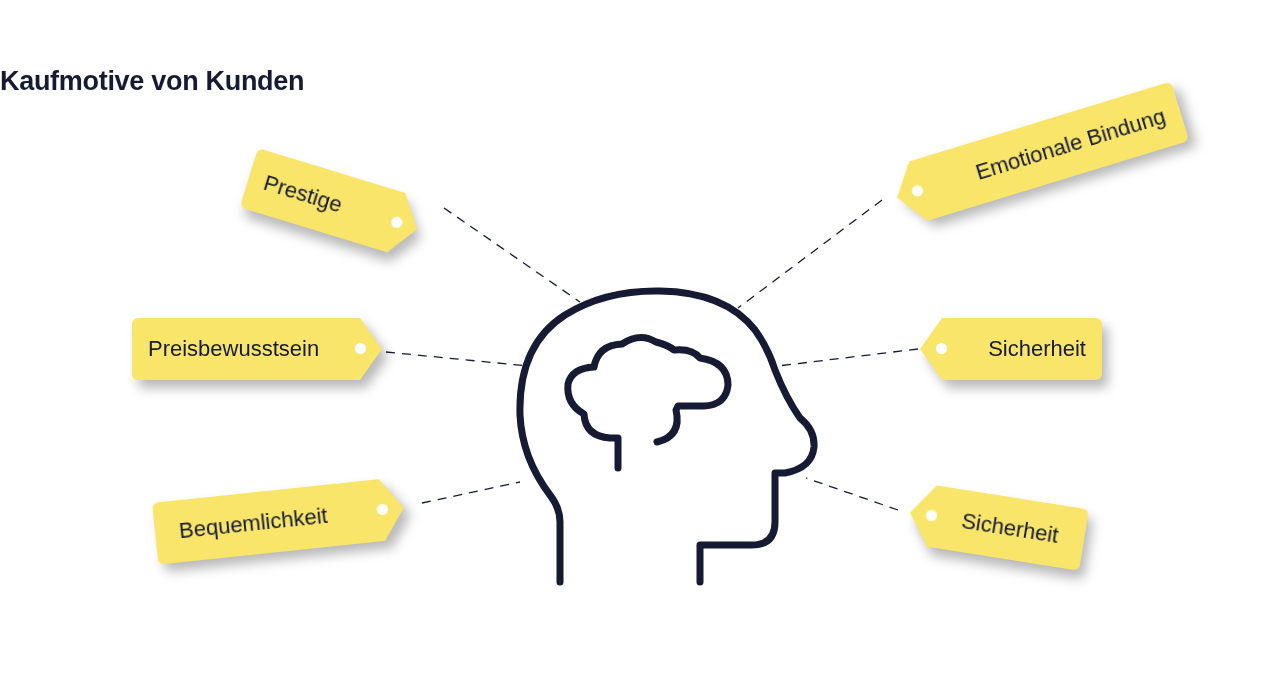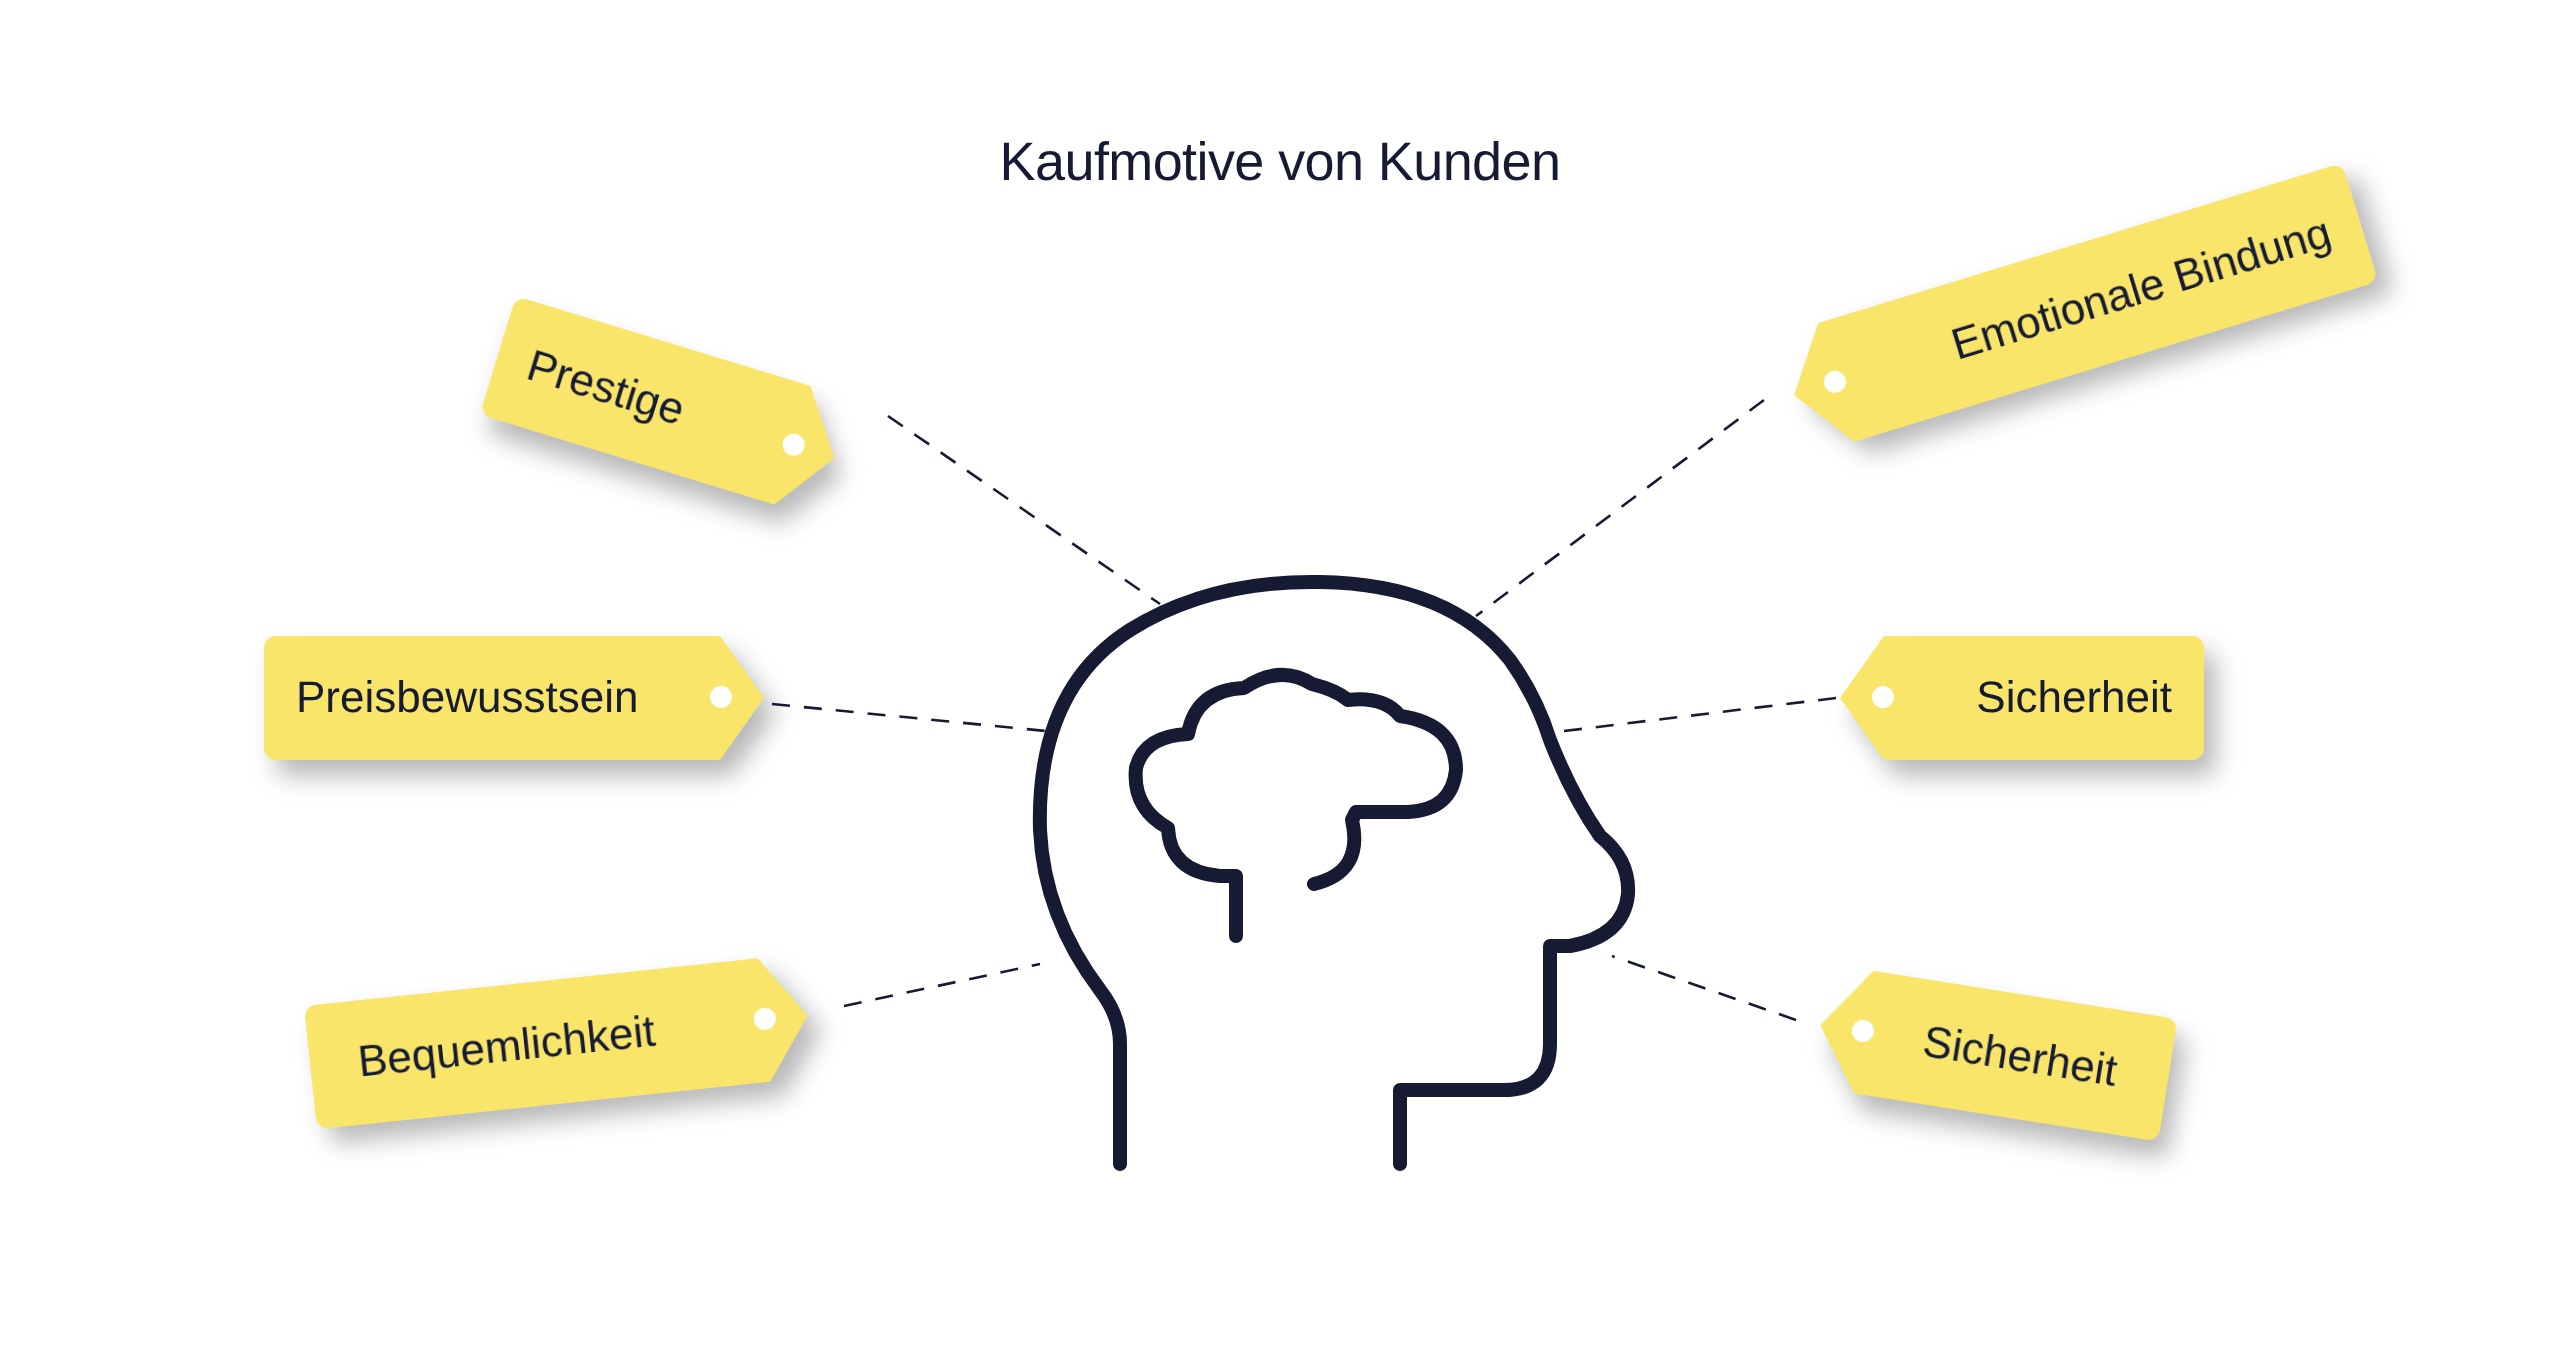--- a/index.html
+++ b/index.html
@@ -4,21 +4,21 @@
 <style>
   html, body { margin: 0; padding: 0; }
   body {
     width: 1280px; height: 674px; background: #ffffff;
     position: relative; overflow: hidden;
     font-family: "Liberation Sans", "DejaVu Sans", sans-serif;
     color: #161b33;
   }
   .title {
     position: absolute; left: 0; width: 1280px; top: 66px;
-    text-align: center; font-size: 27px; font-weight: normal; color: #161b33;
+    font-size: 27px; font-weight: bold; color: #161b33;
     letter-spacing: -0.3px;
   }
   svg.art { position: absolute; left: 0; top: 0; }
   .tag {
     position: absolute; height: 62px; background: #f8e56a;
     box-shadow: 6px 8px 9px rgba(0,0,0,0.28);
     display: flex; align-items: center;
     font-size: 22px; color: #161b33;
     box-sizing: border-box;
   }

